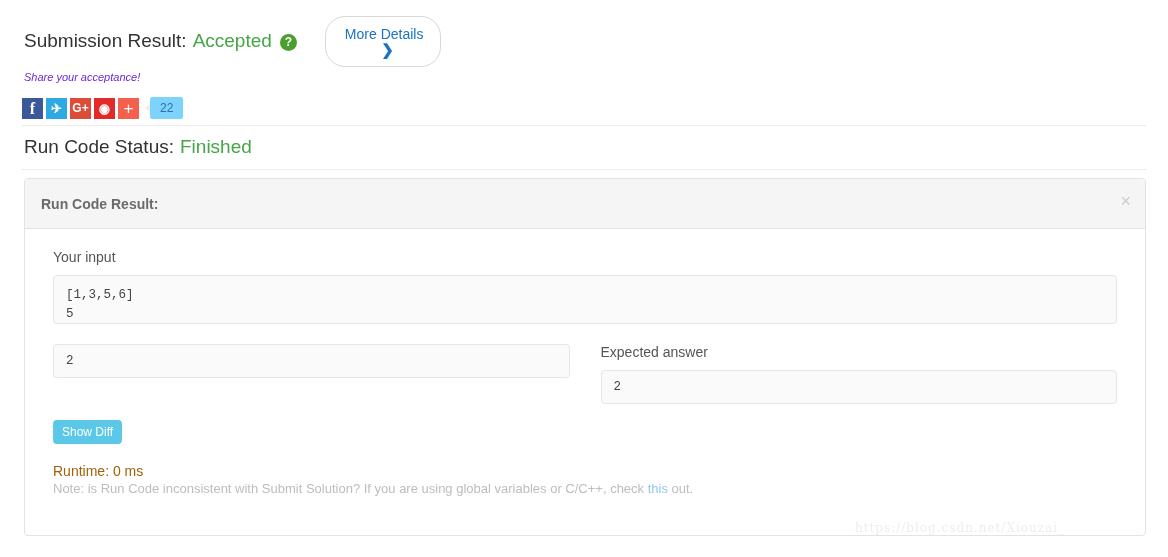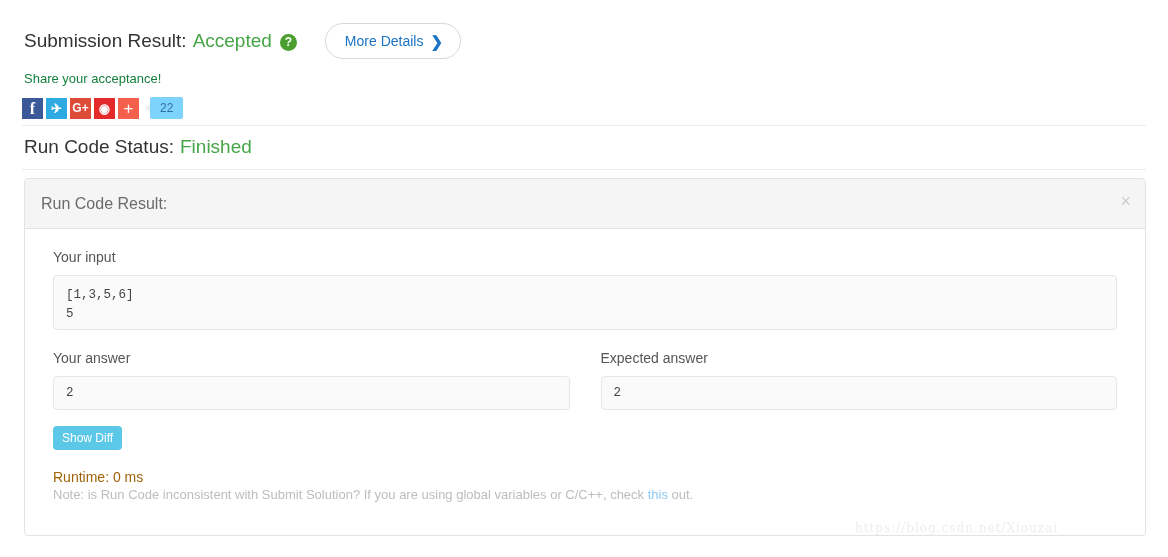--- a/index.html
+++ b/index.html
@@ -59,36 +59,38 @@
     border-radius: 20px;
     background: #ffffff;
     color: #1a73c4;
     font-size: 14px;
     padding: 9px 17px 9px 19px;
     display: flex;
     align-items: center;
     cursor: pointer;
     font-family: "Liberation Sans", sans-serif;
     white-space: pre;
+    flex-direction: column;
   }
   .more-details-btn .chev {
     margin-left: 7px;
     font-size: 15px;
     font-weight: bold;
     line-height: 1;
     color: #1a73c4;
   }
 
   
   .share-caption {
     position: absolute;
     left: 24px;
     top: 71px;
-    font-size: 13px;
-    color: #15803d;
+    font-size: 11px;
+    color: #6d28d9;
+    font-style: italic;
   }
   .share-bar {
     position: absolute;
     left: 22px;
     top: 97px;
     display: flex;
     align-items: center;
   }
   .share-icon {
     width: 21px;
@@ -168,22 +170,23 @@
     height: 50px;
     background: #f5f5f5;
     border-bottom: 1px solid #e3e3e3;
     border-radius: 3px 3px 0 0;
     display: flex;
     align-items: center;
     padding: 0 16px 0 16px;
     position: relative;
   }
   .panel-title {
-    font-size: 16px;
+    font-size: 14px;
     color: #6b6b6b;
+    font-weight: bold;
   }
   .panel-close {
     position: absolute;
     right: 14px;
     top: 13px;
     font-size: 18px;
     color: #cccccc;
     cursor: pointer;
     line-height: 1;
     font-family: "Liberation Sans", sans-serif;
@@ -202,21 +205,21 @@
     background: #fafafa;
     border: 1px solid #e6e6e6;
     border-radius: 4px;
     font-family: "Liberation Mono", monospace;
     font-size: 12.5px;
     color: #444444;
     padding: 10px 12px;
     white-space: pre;
     line-height: 1.55;
   }
-  #your-input-box { height: 55px; }
+  #your-input-box { height: 49px; }
 
   .answers-row {
     display: flex;
     margin-top: 20px;
   }
   .answer-col { width: 525px; }
   .answer-col.right { margin-left: 31px; }
   .answer-box {
     background: #fafafa;
     border: 1px solid #e6e6e6;
@@ -308,21 +311,20 @@
     <span class="panel-close">×</span>
   </div>
   <div class="panel-body">
 
     <span class="field-label">Your input</span>
     <div class="input-box" id="your-input-box">[1,3,5,6]
 5</div>
 
     <div class="answers-row">
       <div class="answer-col">
-        <span class="field-label">Your answer</span>
         <div class="answer-box">2</div>
       </div>
       <div class="answer-col right">
         <span class="field-label">Expected answer</span>
         <div class="answer-box">2</div>
       </div>
     </div>
 
     <button class="show-diff-btn">Show Diff</button>
 

